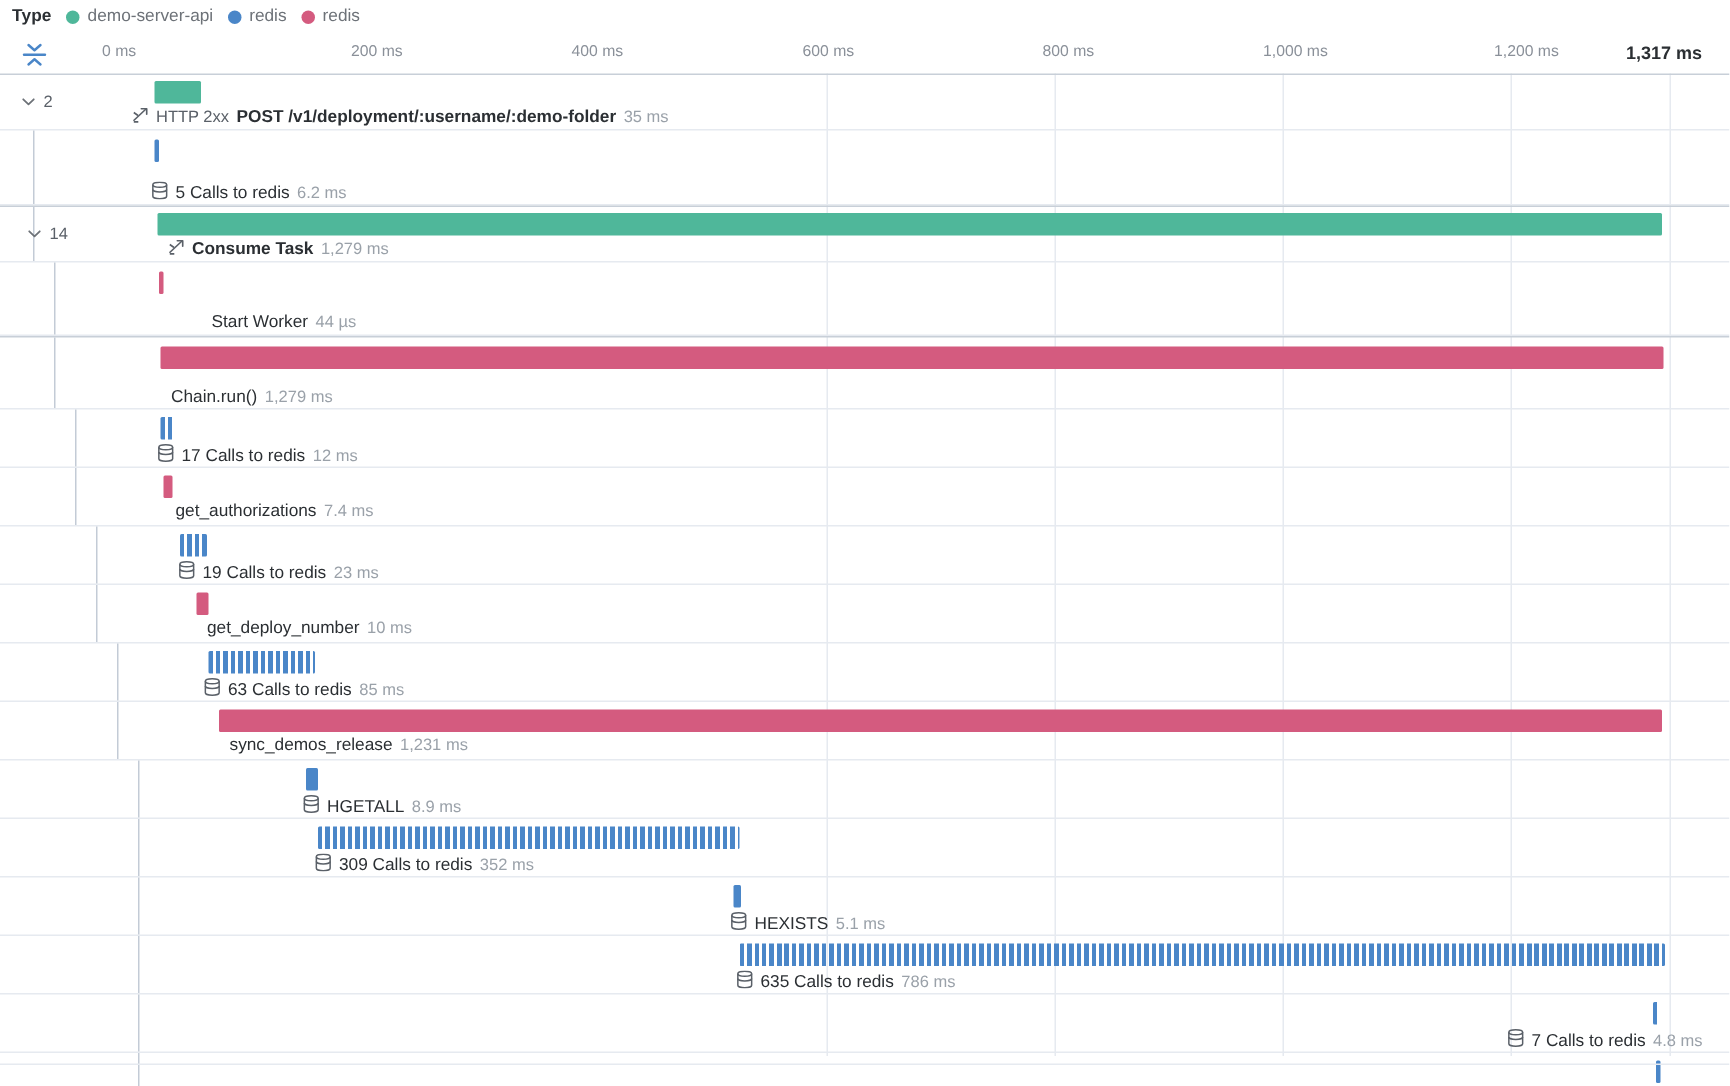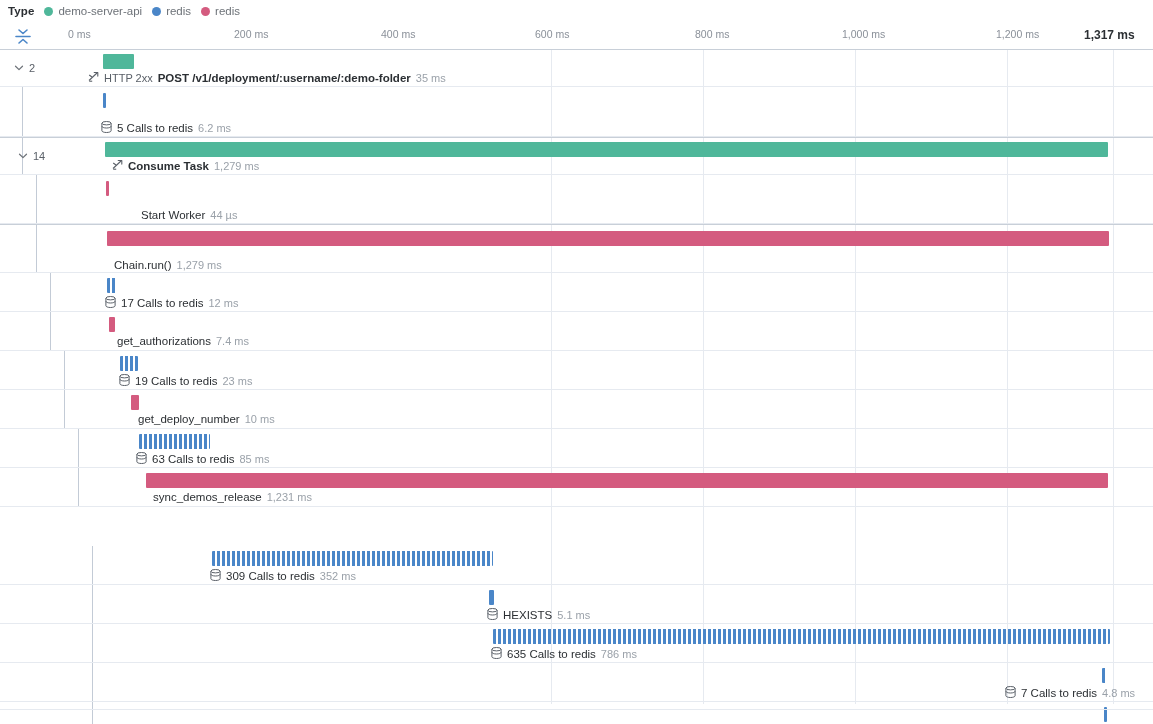--- a/index.html
+++ b/index.html
@@ -313,20 +313,35 @@
       <div class="row" style="top: 419px; height: 39px;">
         <div class="tree-cell">
           <div class="tree-vline" style="left: 78px;"></div>
         </div>
         <div class="bar" style="left: 146px; top: 5px; width: 962px; background: rgb(212, 91, 127);"></div>
         <div class="label-line" style="left: 153px; top: 23px;">
           <span class="lbl-name">sync_demos_release</span>
           <span class="lbl-dur">1,231 ms</span>
         </div>
       </div>
+      <div class="row" style="top: 458px; height: 39px;">
+        <div class="tree-cell">
+          <div class="tree-vline" style="left: 92px;"></div>
+        </div>
+        <div class="bar" style="left: 204px; top: 5px; width: 8px; background: rgb(74, 134, 200);"></div>
+        <div class="label-line" style="left: 202px; top: 23px;">
+          <span class="ico"><svg width="11" height="12" viewBox="0 0 11 12">
+              <ellipse cx="5.5" cy="2.2" rx="4.6" ry="1.7" fill="none" stroke="#5a6068" stroke-width="1"></ellipse>
+              <path d="M0.9 2.2 V9.8 C0.9 10.7 2.9 11.5 5.5 11.5 C8.1 11.5 10.1 10.7 10.1 9.8 V2.2" fill="none" stroke="#5a6068" stroke-width="1"></path>
+              <path d="M0.9 5.3 C0.9 6.2 2.9 7.0 5.5 7.0 C8.1 7.0 10.1 6.2 10.1 5.3" fill="none" stroke="#5a6068" stroke-width="1"></path>
+            </svg></span>
+          <span class="lbl-name">HGETALL</span>
+          <span class="lbl-dur">8.9 ms</span>
+        </div>
+      </div>
       <div class="row" style="top: 497px; height: 39px;">
         <div class="tree-cell">
           <div class="tree-vline" style="left: 92px;"></div>
         </div>
         <div class="bar striped" style="left: 212px; top: 5px; width: 281px; background-image: repeating-linear-gradient(to right, rgb(74, 134, 200) 0px, rgb(74, 134, 200) 3px, rgba(255, 255, 255, 0) 3px, rgba(255, 255, 255, 0) 5px);"></div>
         <div class="label-line" style="left: 210px; top: 23px;">
           <span class="ico"><svg width="11" height="12" viewBox="0 0 11 12">
               <ellipse cx="5.5" cy="2.2" rx="4.6" ry="1.7" fill="none" stroke="#5a6068" stroke-width="1"></ellipse>
               <path d="M0.9 2.2 V9.8 C0.9 10.7 2.9 11.5 5.5 11.5 C8.1 11.5 10.1 10.7 10.1 9.8 V2.2" fill="none" stroke="#5a6068" stroke-width="1"></path>
               <path d="M0.9 5.3 C0.9 6.2 2.9 7.0 5.5 7.0 C8.1 7.0 10.1 6.2 10.1 5.3" fill="none" stroke="#5a6068" stroke-width="1"></path>

